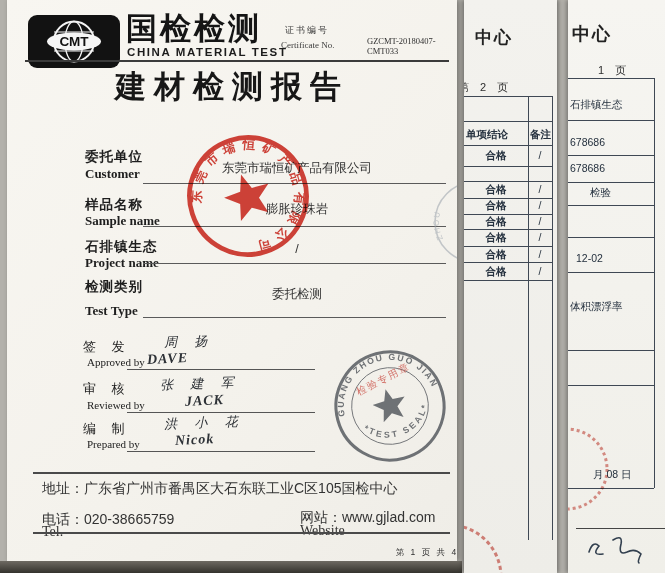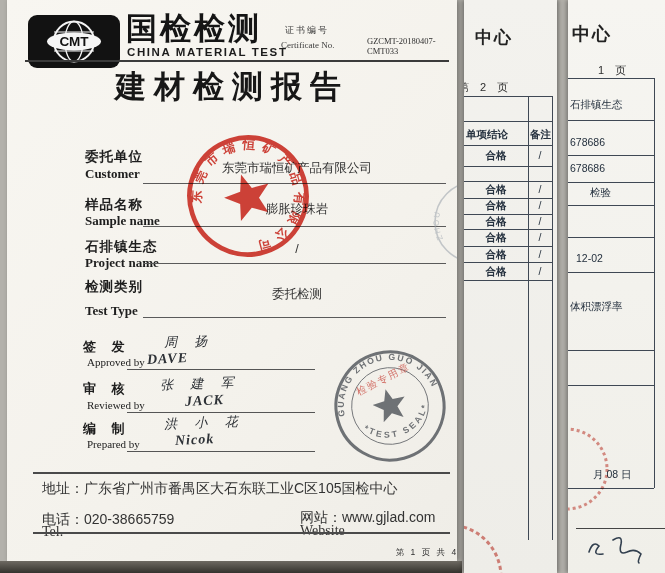--- a/index.html
+++ b/index.html
@@ -35,21 +35,21 @@
   .cert-val{left:360px;top:36px;font-size:8.5px;font-family:"Liberation Serif",serif;color:#2f2f2f;}
   .header-rule{left:18px;top:60px;width:424px;height:2px;background:#3b3b3b;}
   .doc-title{left:0;top:66px;width:450px;text-align:center;font-size:31px;font-weight:bold;
     letter-spacing:8px;font-family:"Liberation Serif","DejaVu Serif",serif;color:#171717;}
   
   .lab-cn{font-size:13.5px;font-weight:bold;letter-spacing:1px;color:#1e1e1e;}
   .lab-en{font-size:13px;font-weight:bold;font-family:"Liberation Serif",serif;color:#1e1e1e;}
   .f-val{left:140px;width:300px;text-align:center;font-size:12.5px;color:#333;}
   .f-line{left:136px;width:303px;height:1px;background:#5a5a5a;}
   
-  .sig-cn{font-size:13px;font-weight:bold;letter-spacing:6px;color:#1e1e1e;}
+  .sig-cn{font-size:13px;font-weight:normal;letter-spacing:6px;color:#1e1e1e;}
   .sig-en{font-size:11px;font-family:"Liberation Serif",serif;color:#222;}
   .hand{font-family:"Liberation Serif",serif;font-style:italic;color:#2e3237;}
   .hand-cn{font-size:13px;letter-spacing:7px;transform:rotate(-2deg);}
   .hand-en{font-size:14px;font-weight:bold;transform:rotate(-3deg);letter-spacing:1px;}
   .sig-line{height:1px;background:#555;left:120px;width:188px;}
   
   .foot-rule{left:26px;width:417px;height:1.5px;background:#4a4a4a;}
   .foot-txt{font-size:14px;color:#333;}
   .foot-serif{font-family:"Liberation Serif",serif;}
   .page-no{left:0;top:547px;width:466px;text-align:right;font-size:8.5px;letter-spacing:2px;color:#2f2f2f;}

